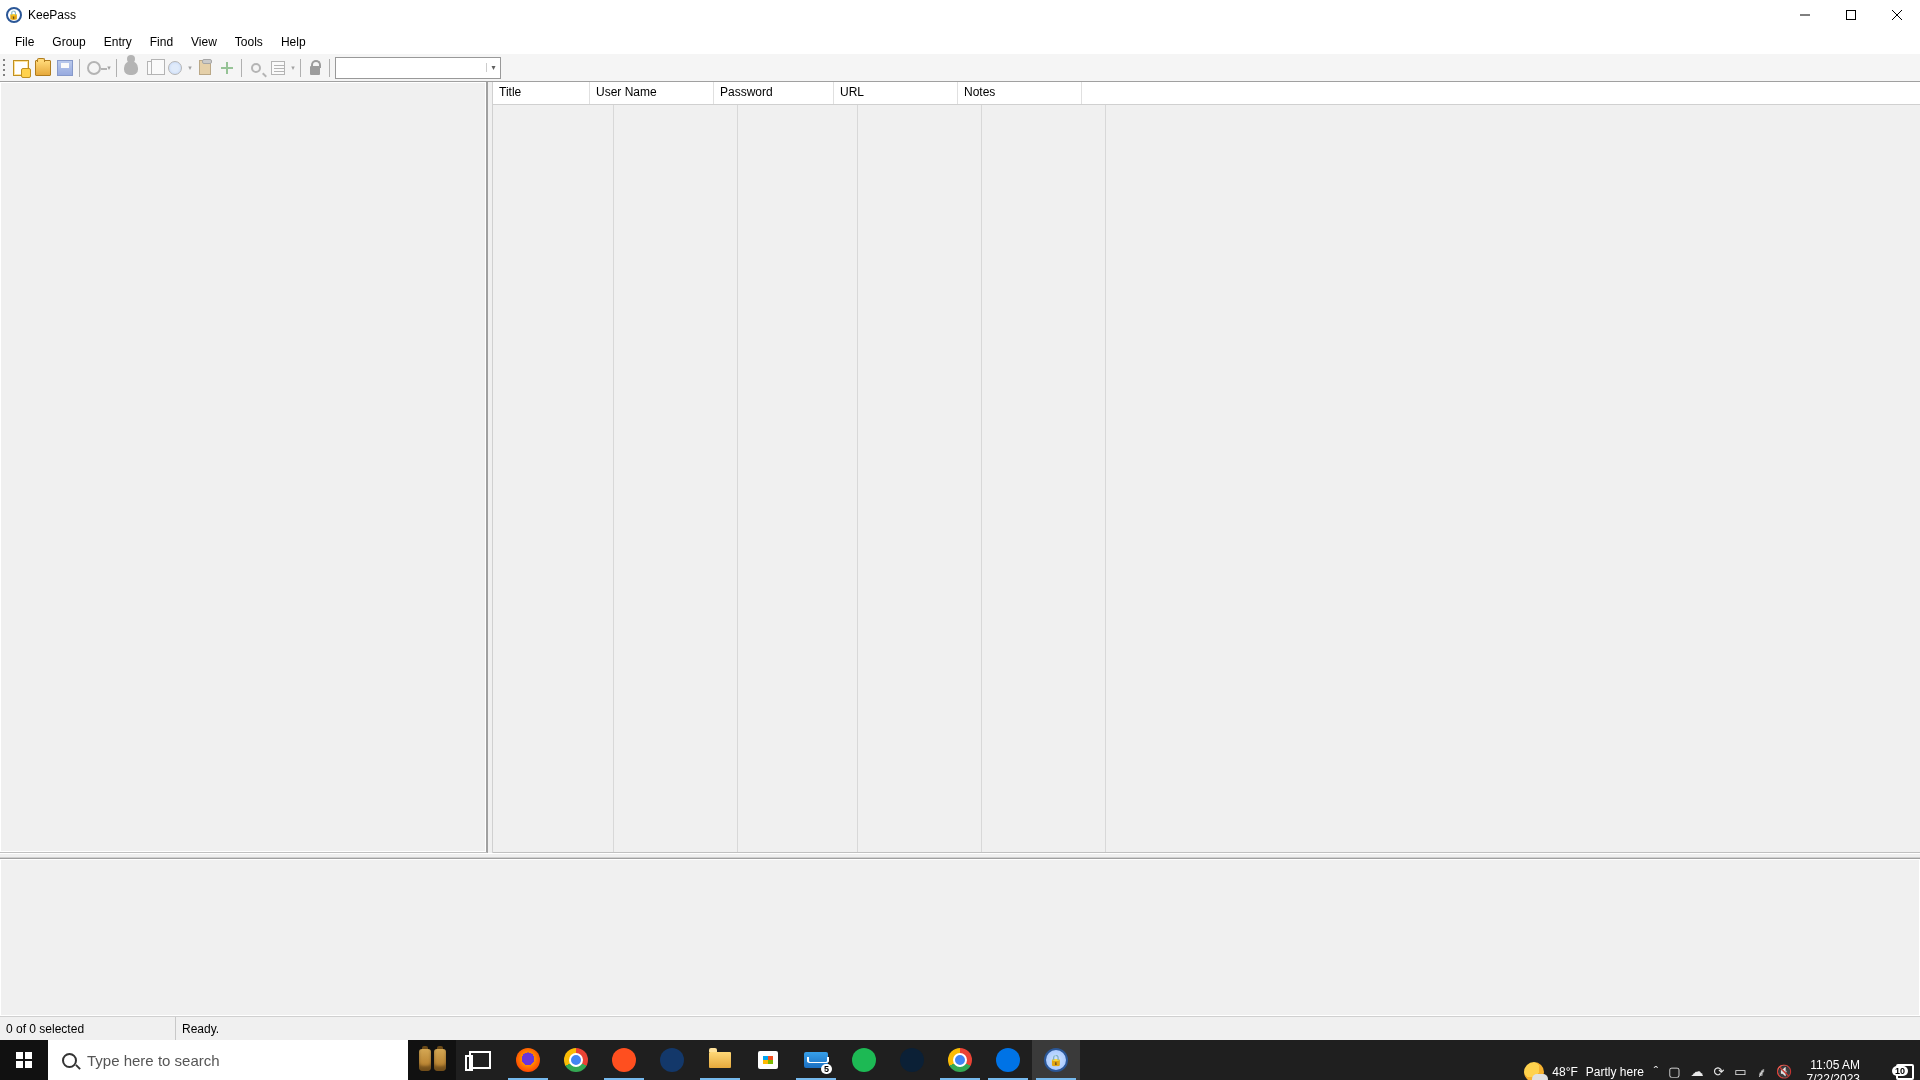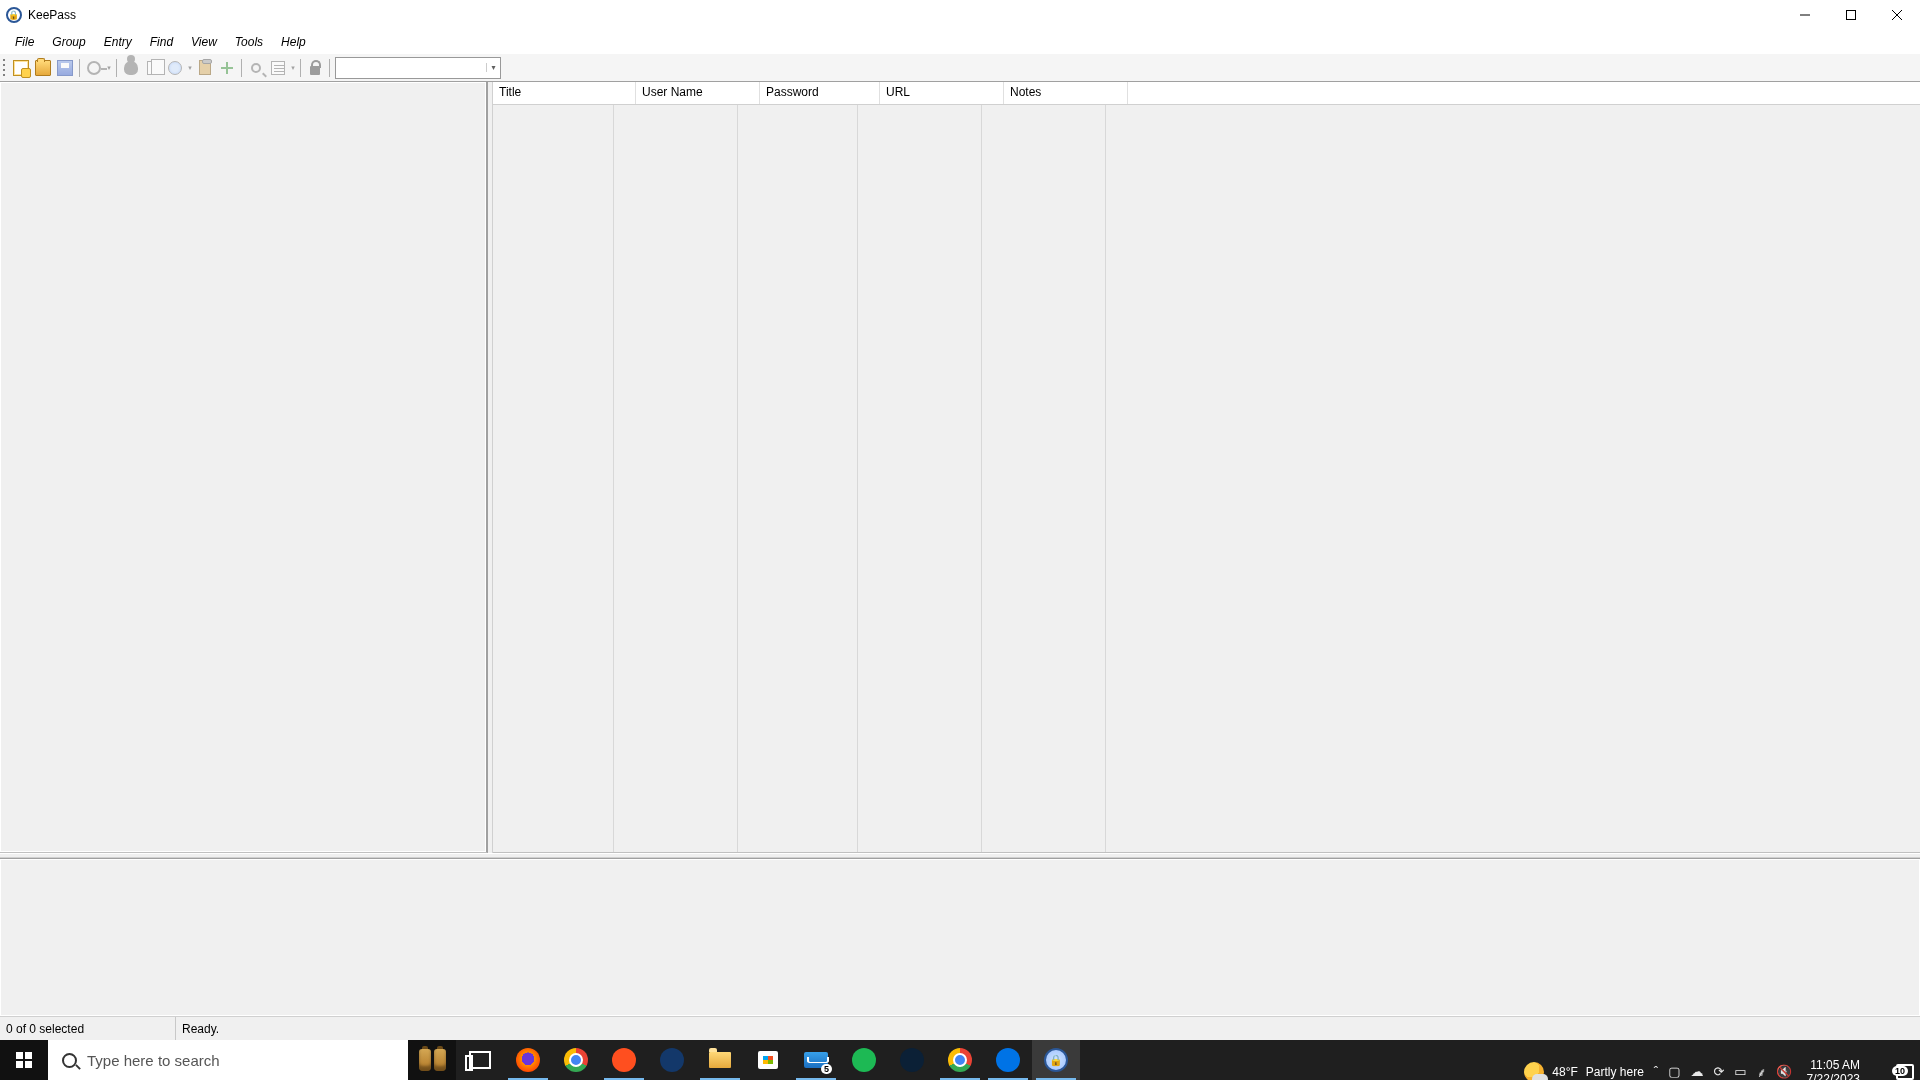--- a/index.html
+++ b/index.html
@@ -37,21 +37,20 @@
   .menubar {
     height: 24px;
     display: flex;
     align-items: center;
     background: #fff;
     font-size: 12px;
     padding-left: 6px;
   }
   .menubar .menu-item {
     padding: 3px 9px;
-    font-style: italic;
   }
 
   
   .toolbar {
     height: 28px;
     display: flex;
     align-items: center;
     background: #f5f5f5;
     border-bottom: 1px solid #a0a0a0;
     padding-left: 2px;
@@ -381,21 +380,21 @@
     <div class="dd">▾</div>
   </div>
 </div>
 
 <div class="client">
   <div class="upper">
     <div class="tree-pane"></div>
     <div class="splitter-v"></div>
     <div class="list-pane">
       <div class="list-header">
-        <div class="col" style="width:143px">Title</div>
+        <div class="col" style="width:97px">Title</div>
         <div class="col" style="width:124px">User Name</div>
         <div class="col" style="width:120px">Password</div>
         <div class="col" style="width:124px">URL</div>
         <div class="col" style="width:124px">Notes</div>
         <div class="col" style="flex:1;border-right:none"></div>
       </div>
       <div class="list-body">
         <div class="col-line" style="left:120px"></div>
         <div class="col-line" style="left:244px"></div>
         <div class="col-line" style="left:364px"></div>

